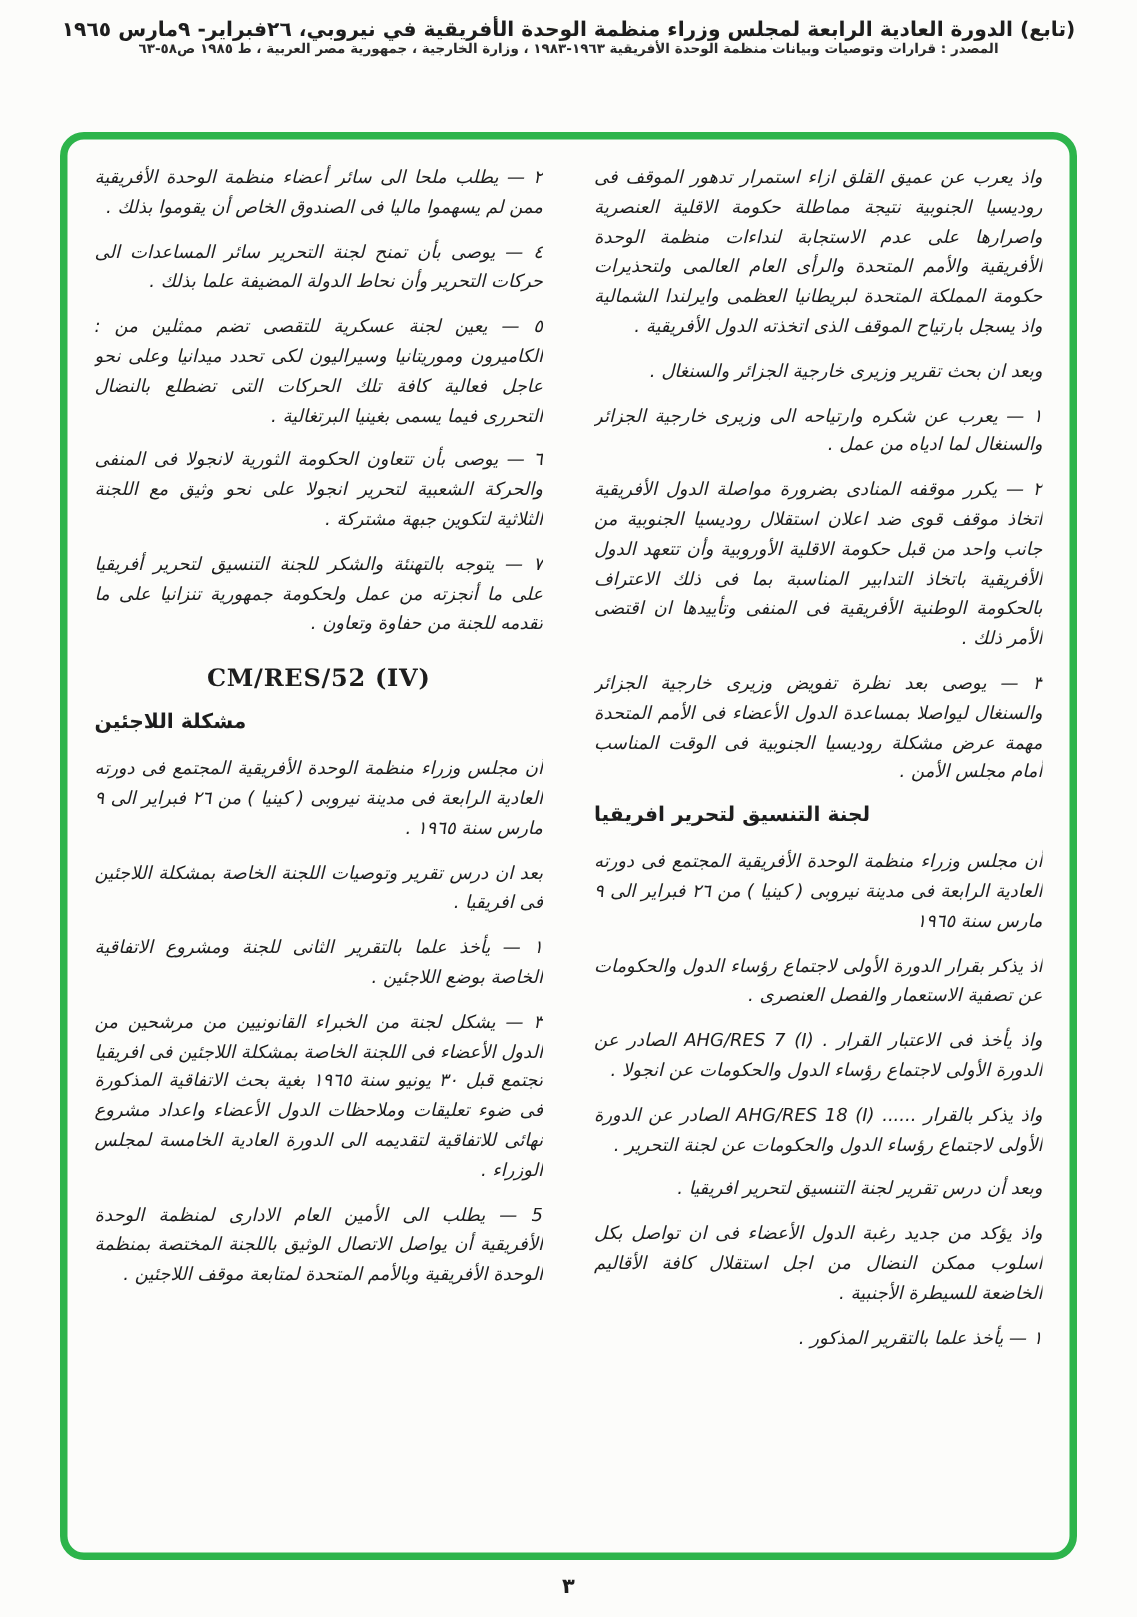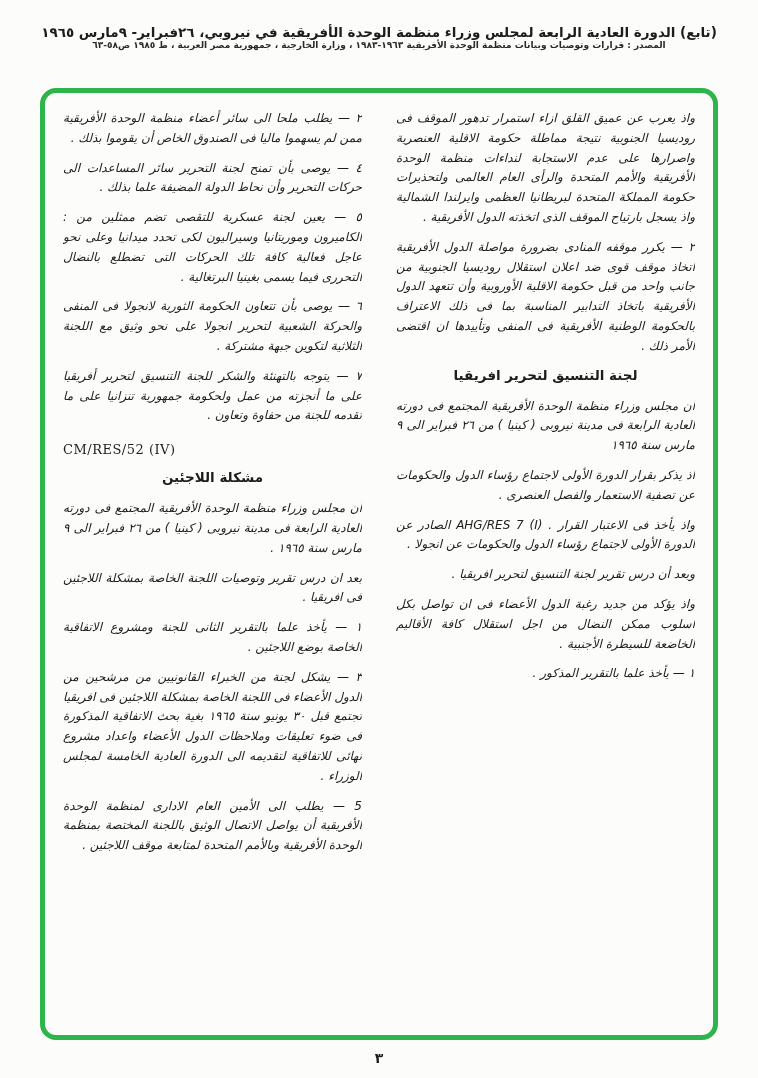--- a/index.html
+++ b/index.html
@@ -4,21 +4,21 @@
 <style>
   * { box-sizing: border-box; margin: 0; padding: 0; }
   html, body { width: 758px; height: 1078px; }
   body {
     position: relative;
     background: #fcfcfa;
     color: #1d1d1d;
     font-family: "DejaVu Sans", sans-serif;
     overflow: hidden;
   }
-  .doc-header { text-align: center; padding-top: 24px; direction: rtl; }
+  .doc-header { text-align: center; padding-top: 12px; direction: rtl; }
   .doc-title {
     font-size: 13.5px;
     font-weight: bold;
     direction: rtl;
     letter-spacing: 0.2px;
   }
   .doc-source {
     font-size: 9px;
     font-weight: bold;
     color: #2a2a2a;
@@ -47,30 +47,30 @@
   .para {
     direction: rtl;
     font-size: 12px;
     line-height: 1.65;
     text-align: justify;
     margin-bottom: 10px;
     font-style: italic;
   }
   .res-code {
     direction: ltr;
-    text-align: left;
+    text-align: center;
     font-family: "DejaVu Serif", serif;
-    font-weight: normal;
-    font-size: 13px;
+    font-weight: bold;
+    font-size: 16px;
     margin: 16px 0 12px 0;
     letter-spacing: 0.5px;
   }
   .sec-heading {
     direction: rtl;
-    text-align: center;
+    text-align: left;
     font-size: 13.5px;
     font-weight: bold;
     margin: 4px 0 14px 0;
   }
   .page-number {
     position: absolute;
     left: 0; right: 0;
     bottom: 12px;
     text-align: center;
     font-size: 14px;
@@ -83,25 +83,29 @@
 <header class="doc-header">
   <div class="doc-title">(تابع) الدورة العادية الرابعة لمجلس وزراء منظمة الوحدة الأفريقية في نيروبي، ٢٦فبراير- ٩مارس ١٩٦٥</div>
   <div class="doc-source">المصدر : قرارات وتوصيات وبيانات منظمة الوحدة الأفريقية ١٩٦٣-١٩٨٣ ، وزارة الخارجية ، جمهورية مصر العربية ، ط ١٩٨٥ ص٥٨-٦٣</div>
 </header>
 
 <div class="content-frame" style="border-color: rgb(45, 180, 75);">
   <div class="columns">
 
     <div class="col">
       <p class="para">واذ يعرب عن عميق القلق ازاء استمرار تدهور الموقف فى روديسيا الجنوبية نتيجة مماطلة حكومة الاقلية العنصرية واصرارها على عدم الاستجابة لنداءات منظمة الوحدة الأفريقية والأمم المتحدة والرأى العام العالمى ولتحذيرات حكومة المملكة المتحدة لبريطانيا العظمى وايرلندا الشمالية واذ يسجل بارتياح الموقف الذى اتخذته الدول الأفريقية .</p>
+      <p class="para">وبعد ان بحث تقرير وزيرى خارجية الجزائر والسنغال .</p>
+      <p class="para">١ — يعرب عن شكره وارتياحه الى وزيرى خارجية الجزائر والسنغال لما ادياه من عمل .</p>
       <p class="para">٢ — يكرر موقفه المنادى بضرورة مواصلة الدول الأفريقية اتخاذ موقف قوى ضد اعلان استقلال روديسيا الجنوبية من جانب واحد من قبل حكومة الاقلية الأوروبية وأن تتعهد الدول الأفريقية باتخاذ التدابير المناسبة بما فى ذلك الاعتراف بالحكومة الوطنية الأفريقية فى المنفى وتأييدها ان اقتضى الأمر ذلك .</p>
+      <p class="para">٣ — يوصى بعد نظرة تفويض وزيرى خارجية الجزائر والسنغال ليواصلا بمساعدة الدول الأعضاء فى الأمم المتحدة مهمة عرض مشكلة روديسيا الجنوبية فى الوقت المناسب أمام مجلس الأمن .</p>
       <h2 class="sec-heading">لجنة التنسيق لتحرير افريقيا</h2>
       <p class="para">أن مجلس وزراء منظمة الوحدة الأفريقية المجتمع فى دورته العادية الرابعة فى مدينة نيروبى ( كينيا ) من ٢٦ فبراير الى ٩ مارس سنة ١٩٦٥</p>
       <p class="para">اذ يذكر بقرار الدورة الأولى لاجتماع رؤساء الدول والحكومات عن تصفية الاستعمار والفصل العنصرى .</p>
       <p class="para">واذ يأخذ فى الاعتبار القرار . AHG/RES 7 (I) الصادر عن الدورة الأولى لاجتماع رؤساء الدول والحكومات عن انجولا .</p>
+      <p class="para">واذ يذكر بالقرار ...... AHG/RES 18 (I) الصادر عن الدورة الأولى لاجتماع رؤساء الدول والحكومات عن لجنة التحرير .</p>
       <p class="para">وبعد أن درس تقرير لجنة التنسيق لتحرير افريقيا .</p>
       <p class="para">واذ يؤكد من جديد رغبة الدول الأعضاء فى ان تواصل بكل اسلوب ممكن النضال من اجل استقلال كافة الأقاليم الخاضعة للسيطرة الأجنبية .</p>
       <p class="para">١ — يأخذ علما بالتقرير المذكور .</p>
     </div>
 
     <div class="col">
       <p class="para">٢ — يطلب ملحا الى سائر أعضاء منظمة الوحدة الأفريقية ممن لم يسهموا ماليا فى الصندوق الخاص أن يقوموا بذلك .</p>
       <p class="para">٤ — يوصى بأن تمنح لجنة التحرير سائر المساعدات الى حركات التحرير وأن نحاط الدولة المضيفة علما بذلك .</p>
       <p class="para">٥ — يعين لجنة عسكرية للتقصى تضم ممثلين من : الكاميرون وموريتانيا وسيراليون لكى تحدد ميدانيا وعلى نحو عاجل فعالية كافة تلك الحركات التى تضطلع بالنضال التحررى فيما يسمى بغينيا البرتغالية .</p>
       <p class="para">٦ — يوصى بأن تتعاون الحكومة الثورية لانجولا فى المنفى والحركة الشعبية لتحرير انجولا على نحو وثيق مع اللجنة الثلاثية لتكوين جبهة مشتركة .</p>

